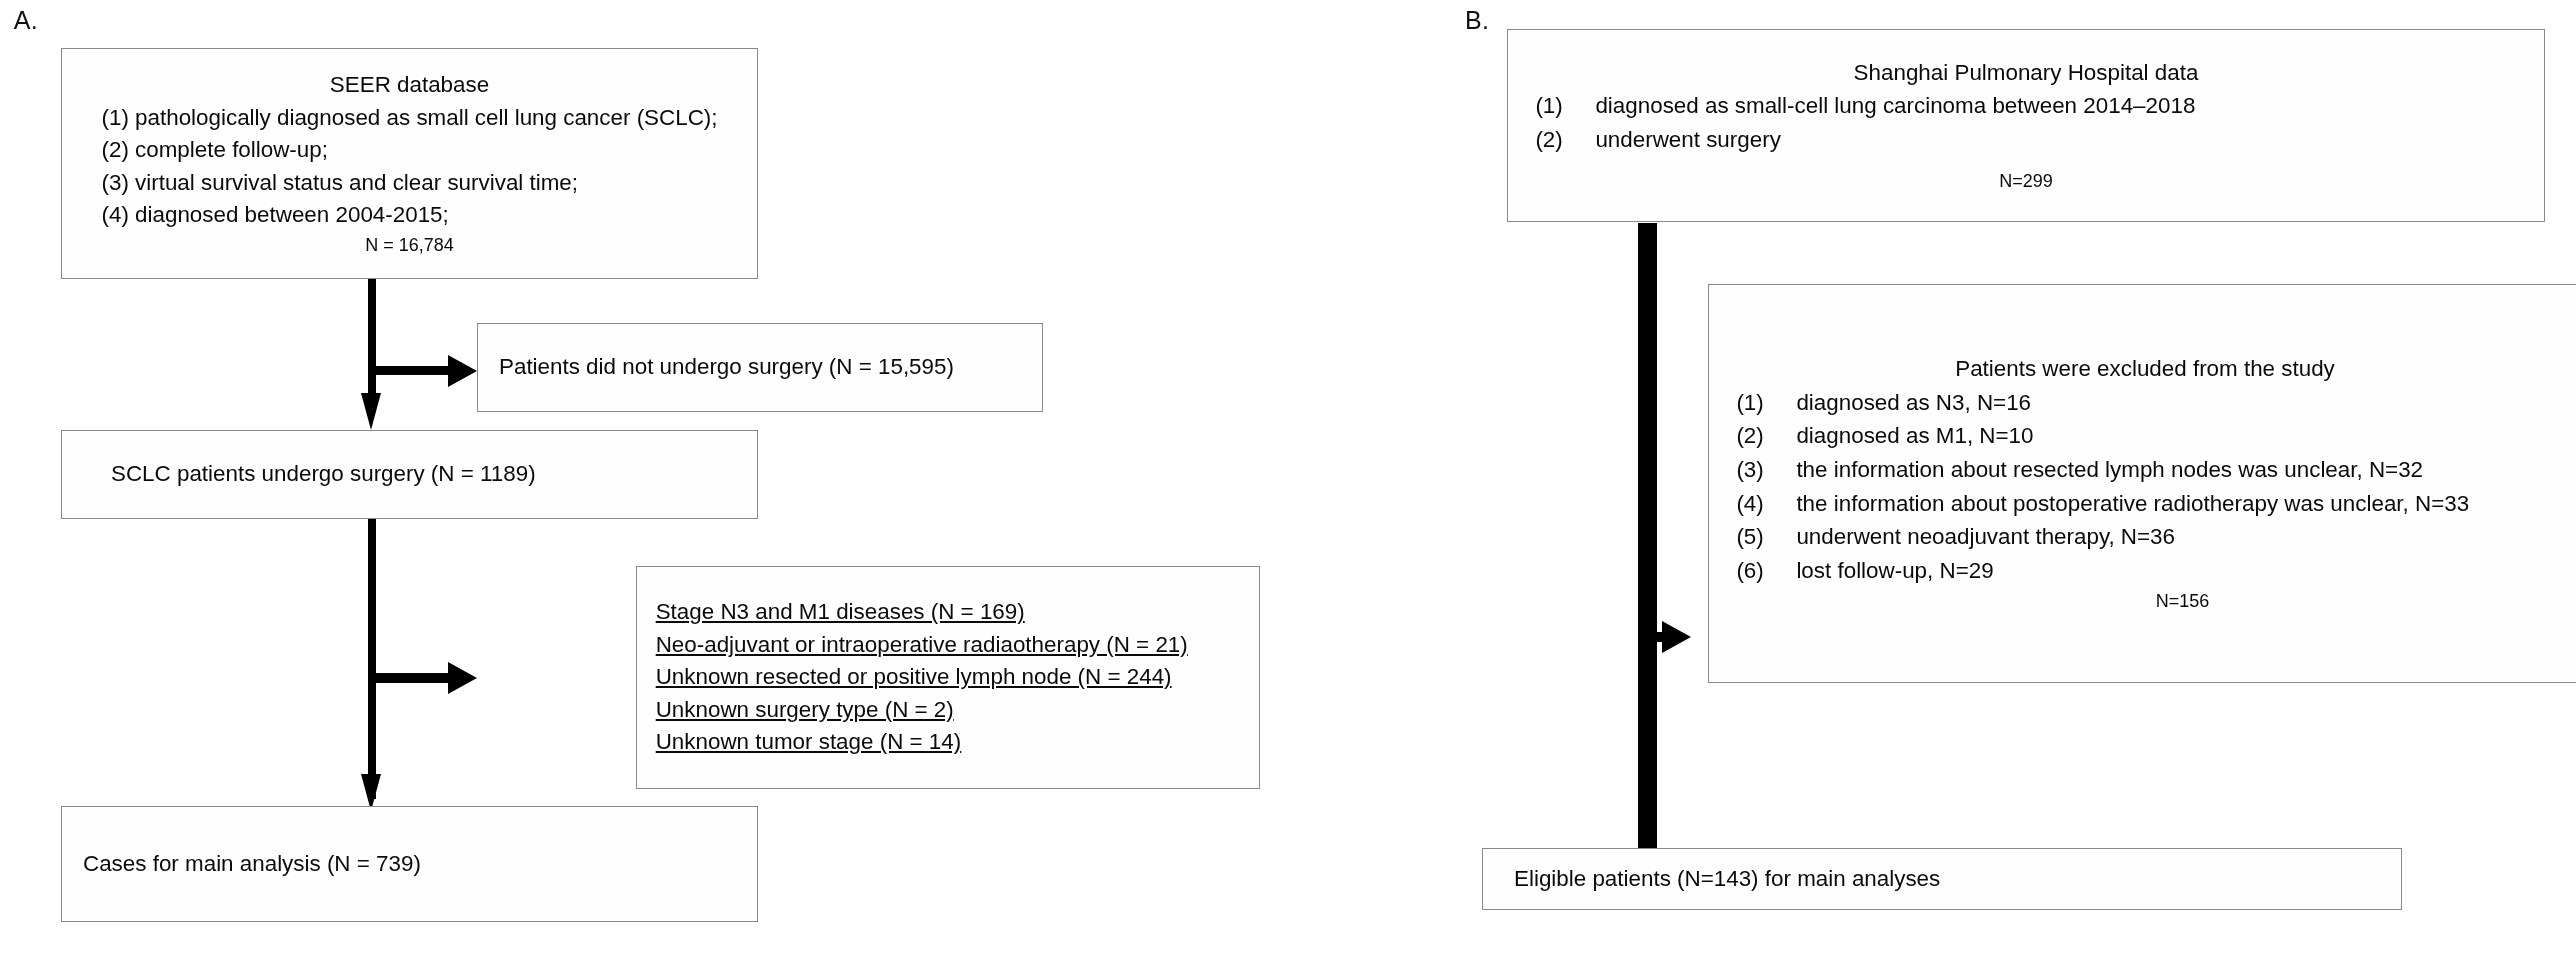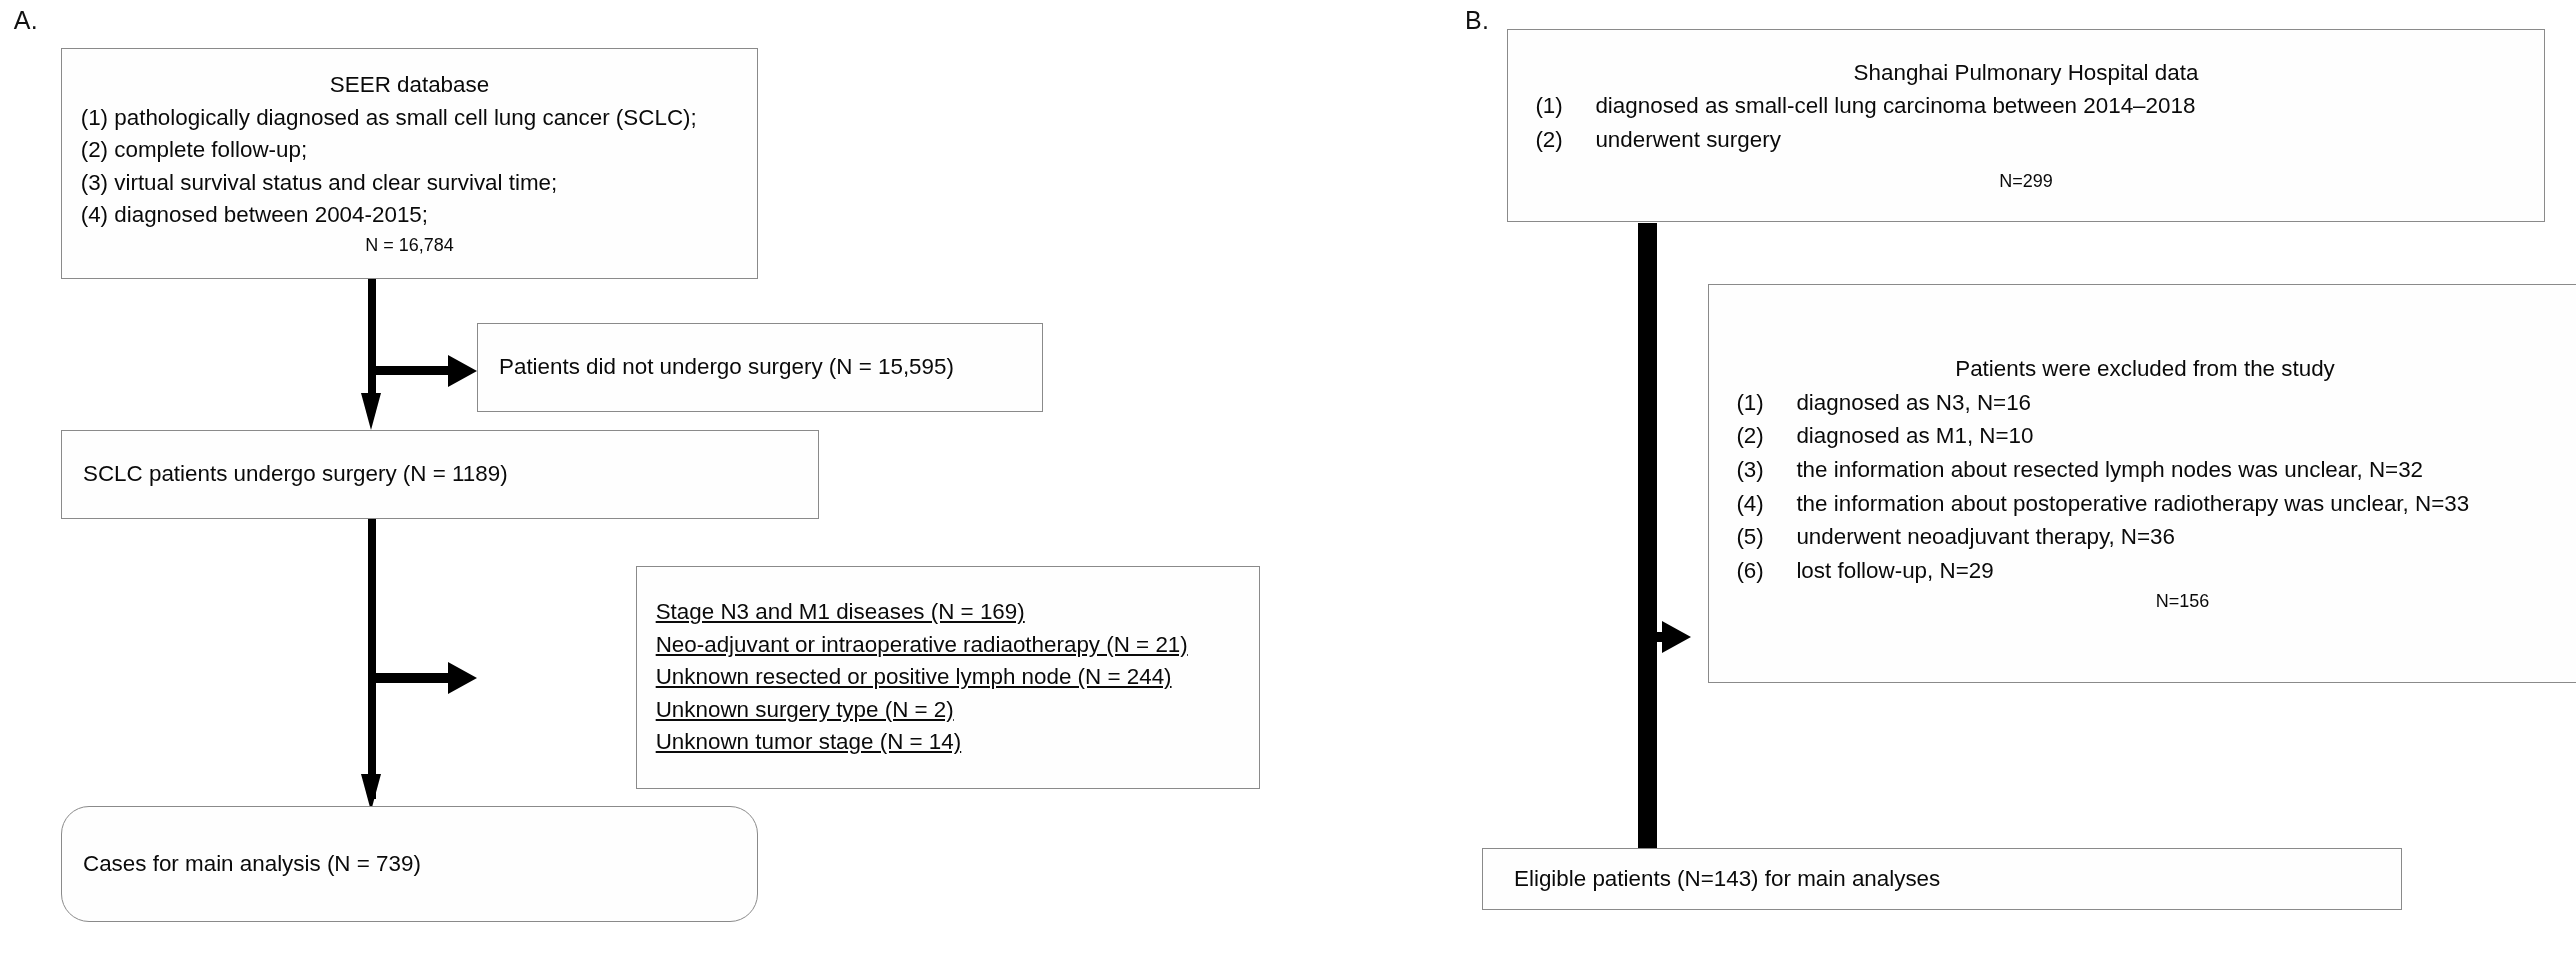--- a/index.html
+++ b/index.html
@@ -105,62 +105,62 @@
     border-left: 29px solid #000;
   }
 </style>
 </head>
 <body>
 
 <div id="canvas">
 
   <div class="panel-label" style="left:13.7px; top:7.5px;">A.</div>
 
-  <div class="box" style="left:61px; top:48px; width:697px; height:231px;">
+  <div class="box" style="left:61px; top:48px; width:697px; height:231px;align-items:center;">
     <div class="ttl">SEER database</div>
     <div class="simple-list">
       <span class="ln">(1) pathologically diagnosed as small cell lung cancer (SCLC);</span>
       <span class="ln">(2) complete follow-up;</span>
       <span class="ln">(3) virtual survival status and clear survival time;</span>
       <span class="ln">(4) diagnosed between 2004-2015;</span>
     </div>
     <div class="ctr">N = 16,784</div>
   </div>
 
   <div class="vline" style="left:368px; top:279px; width:7.5px; height:122px;"></div>
   <div class="vtip thin" style="left:361px; top:393px;"></div>
 
   <div class="hline" style="left:371px; top:366px; width:81px; height:8.7px;"></div>
   <div class="htip" style="left:448px; top:355px;"></div>
 
   <div class="box" style="left:477px; top:323px; width:566px; height:89px;">
     <div class="ln pad-l">Patients did not undergo surgery (N = 15,595)</div>
   </div>
 
-  <div class="box" style="left:61px; top:430px; width:758px; height:89px;">
+  <div class="box" style="left:61px; top:430px; width:697px; height:89px;padding-left:28px;">
     <div class="ln pad-l">SCLC patients undergo surgery (N = 1189)</div>
   </div>
 
   <div class="vline" style="left:368px; top:519px; width:7.5px; height:280px;"></div>
   <div class="vtip thin" style="left:361px; top:774px;"></div>
 
   <div class="hline" style="left:371px; top:673px; width:81px; height:10px;"></div>
   <div class="htip" style="left:448px; top:662px;"></div>
 
   <div class="box" style="left:636px; top:566px; width:624px; height:223px;text-decoration:underline;">
     <div class="simple-list">
       <span class="ln">Stage N3 and M1 diseases (N = 169)</span>
       <span class="ln">Neo-adjuvant or intraoperative radiaotherapy (N = 21)</span>
       <span class="ln">Unknown resected or  positive lymph node (N = 244)</span>
       <span class="ln">Unknown surgery type (N = 2)</span>
       <span class="ln">Unknown tumor stage (N = 14)</span>
     </div>
   </div>
 
-  <div class="box" style="left:61px; top:806px; width:697px; height:116px;border-radius:28px;">
+  <div class="box" style="left:61px; top:806px; width:697px; height:116px;">
     <div class="ln pad-l">Cases for main analysis (N = 739)</div>
   </div>
 
   <div class="panel-label" style="left:1465px; top:7.5px;">B.</div>
 
   <div class="box" style="left:1507px; top:29px; width:1038px; height:193px;">
     <div class="ttl">Shanghai Pulmonary Hospital data</div>
     <div class="hang-list">
       <div class="hang-row">
         <span class="num">(1)</span>

